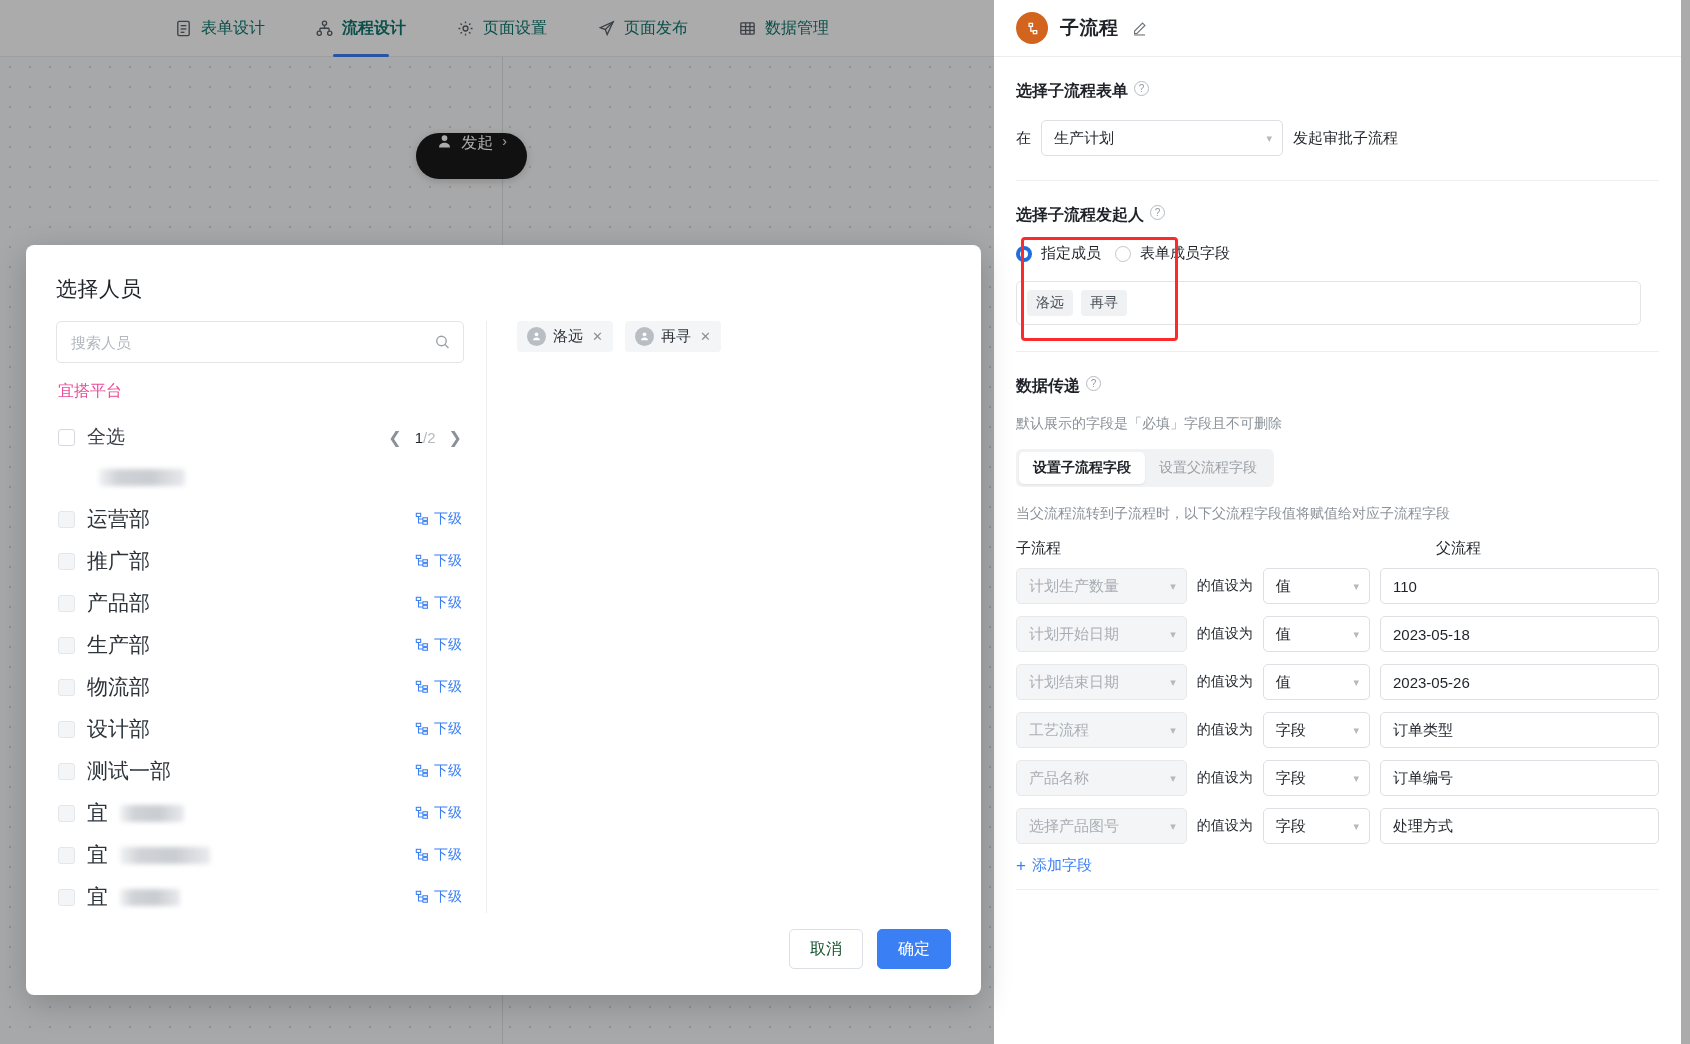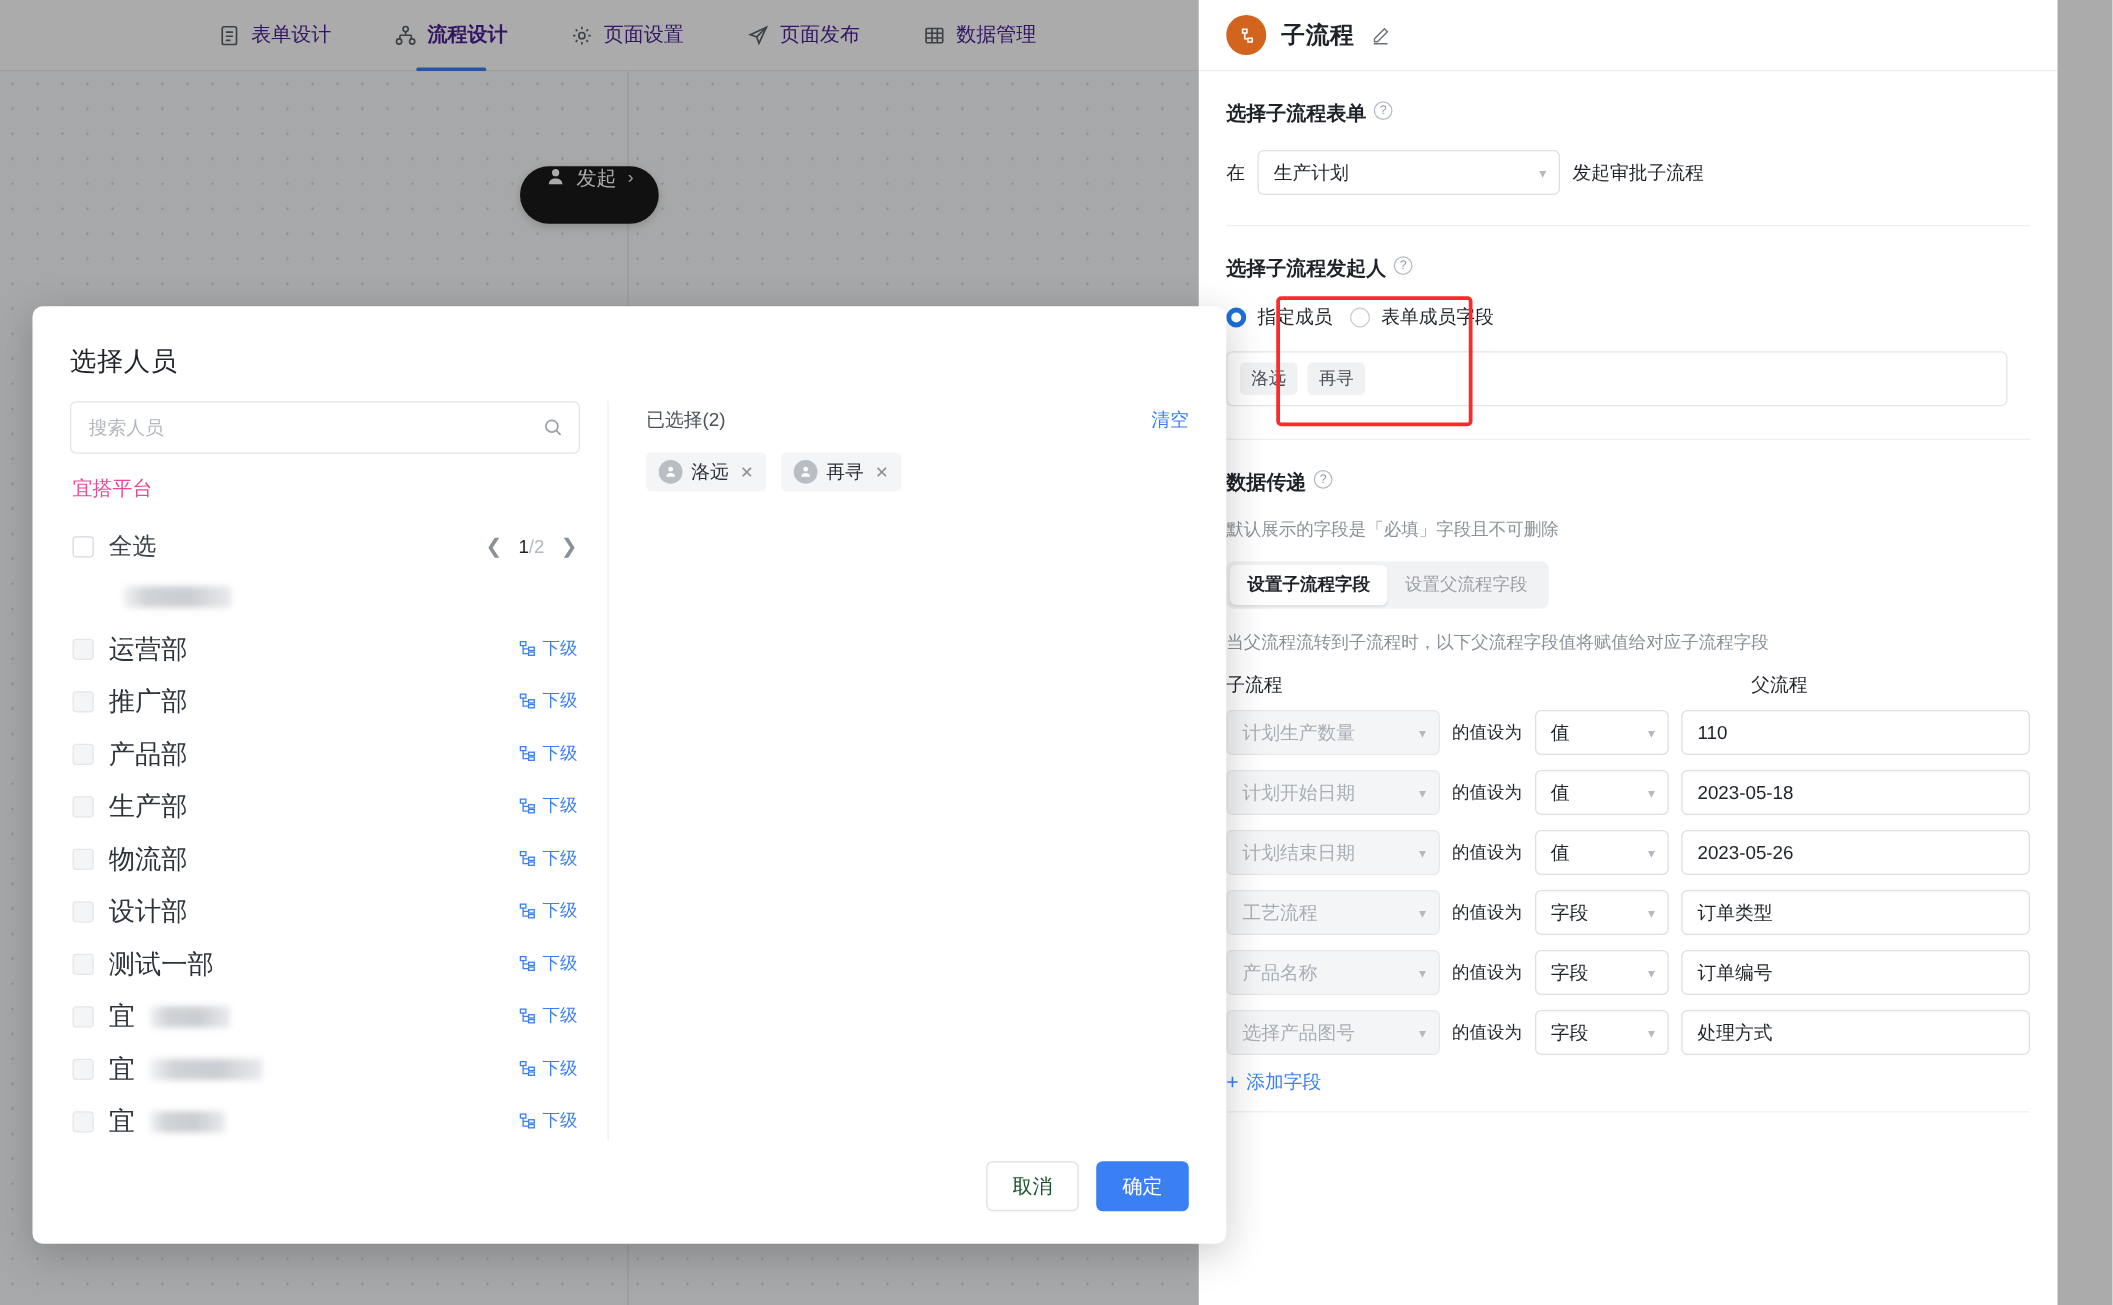--- a/index.html
+++ b/index.html
@@ -16,21 +16,21 @@
     background: #f7f8fa;
   }
   .topbar {
     position: absolute; left: 0; top: 0; width: 1003px; height: 57px;
     background: #ffffff; display: flex; align-items: center;
     justify-content: center; gap: 46px;
     border-bottom: 1px solid #eaecef;
   }
   .tab {
     display: flex; align-items: center; gap: 8px;
-    font-size: 16px; color: #4c1d95; cursor: pointer;
+    font-size: 16px; color: #0f766e; cursor: pointer;
     height: 57px; position: relative; padding: 0 2px; justify-content: flex-end;
   }
   .tab .ico { width: 19px; height: 19px; display: block; color: #5a6169; }
   .tab.active { font-weight: 600; }
   .tab.active::after {
     content: ""; position: absolute; left: 50%; transform: translateX(-50%);
     bottom: 0; width: 56px; height: 3px; background: #3b7ff5; border-radius: 2px;
   }
 
   .canvas {
@@ -54,21 +54,21 @@
   .start-node .chev { font-size: 14px; opacity: .95; margin-left: 1px; }
 
   
   .overlay {
     position: absolute; left: 0; top: 0; width: 1690px; height: 1044px;
     background: rgba(0,0,0,.33); z-index: 40;
   }
 
   
   .right-panel {
-    position: absolute; left: 959px; top: 0; width: 687px; height: 1044px;
+    position: absolute; left: 994px; top: 0; width: 687px; height: 1044px;
     background: #ffffff; z-index: 50; overflow: hidden;
   }
   .rp-header {
     height: 57px; display: flex; align-items: center; gap: 12px;
     padding: 0 0 0 22px; border-bottom: 1px solid #ededf0;
   }
   .rp-avatar {
     width: 32px; height: 32px; border-radius: 50%;
     background: #d2641e; display: flex; align-items: center; justify-content: center;
     flex: none;
@@ -654,24 +654,20 @@
                     <rect x="9" y="11" width="5.2" height="3"></rect>
                     <path d="M4 5.1v7.4h5M4 8.1h5"></path>
                   </svg></span>
                 <span>下级</span>
               </span>
             </div>
           </div>
       </div>
 
       <div class="mright">
-        <div class="sel-head">
-          <span class="sel-count">已选择(2)</span>
-          <span class="clear-link">清空</span>
-        </div>
         <div class="chips" id="selected-chips">
             <div class="chip">
               <span class="av">
                 <svg viewBox="0 0 20 20" fill="currentColor">
                   <circle cx="10" cy="6" r="3.4"></circle>
                   <path d="M3.6 17c0-3.5 2.9-5.4 6.4-5.4s6.4 1.9 6.4 5.4z"></path>
                 </svg>
               </span>
               <span>洛远</span>
               <span class="x">✕</span>

